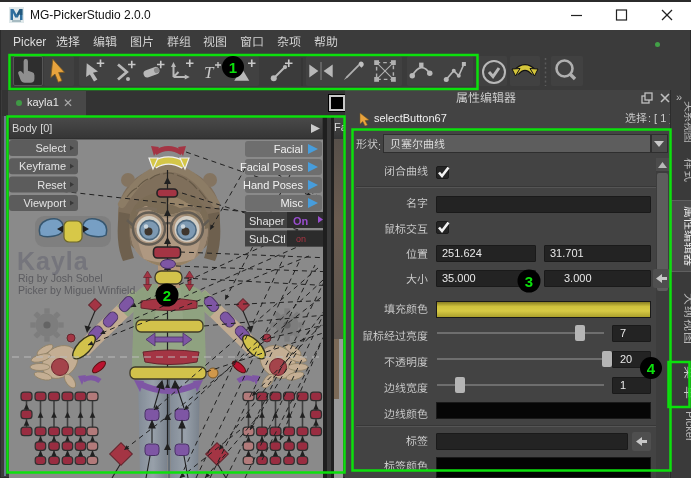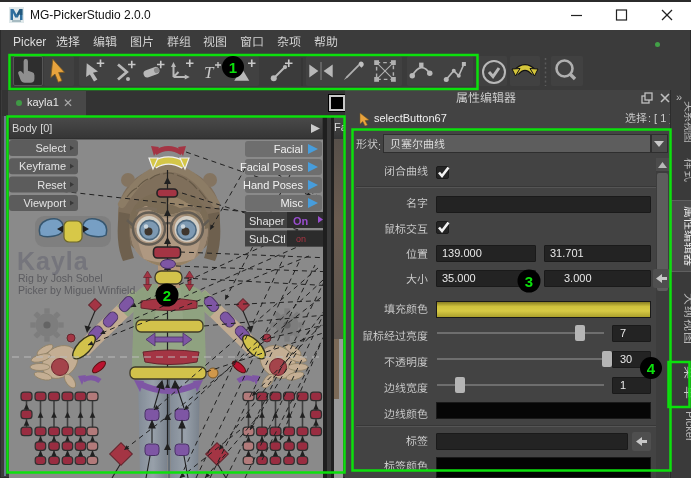--- a/index.html
+++ b/index.html
@@ -630,21 +630,21 @@
     <path d="M8.2 -4.5C8.2 -1 8.5 0.8 9.7 0.8C10.2 0.8 10.5 0.5 10.6 -0.6C10.4 -0.6 10.2 -0.8 10 -0.9C10 -0.2 9.9 0 9.7 0C9.2 0 8.9 -1.3 9 -4.5ZM2.9 -3.6C3.4 -3.4 3.9 -3 4.2 -2.7L4.6 -3.2C4.4 -3.5 3.8 -3.8 3.4 -4.1ZM2.8 -1.9C3.3 -1.7 3.8 -1.3 4.1 -1L4.6 -1.6C4.3 -1.8 3.7 -2.1 3.3 -2.4ZM6.1 -3.6C6.6 -3.3 7.2 -2.9 7.5 -2.7L7.9 -3.2C7.6 -3.5 7 -3.8 6.6 -4.1ZM6.1 -1.9C6.5 -1.6 7.1 -1.2 7.5 -0.9L7.9 -1.5C7.6 -1.7 7 -2.1 6.5 -2.4ZM6.1 -7.1V-6.4H8.7V-5.5H2.4V-6.5H4.9V-7.1H2.4V-8.1C3.3 -8.2 4.3 -8.3 5 -8.6L4.6 -9.2C3.8 -9 2.6 -8.7 1.6 -8.6V-4.8H9.5V-8.7H6V-8H8.7V-7.1ZM1.6 0.8C1.8 0.6 2.1 0.5 4.4 0.1C4.4 -0.1 4.4 -0.4 4.4 -0.6L2.5 -0.3V-4.4H1.7V-0.6C1.7 -0.2 1.5 -0 1.3 0.1C1.4 0.2 1.6 0.6 1.6 0.8ZM4.9 0.7C5.1 0.6 5.5 0.5 7.9 -0C7.9 -0.2 7.9 -0.5 7.9 -0.7L5.7 -0.3V-4.4H5V-0.6C5 -0.2 4.8 -0 4.6 0.1C4.7 0.2 4.9 0.5 4.9 0.7Z M16.1 -8.4V-7.6H20.9V-8.4ZM19.6 -3.6C20.1 -2.5 20.6 -1 20.8 -0.2L21.5 -0.5C21.3 -1.3 20.8 -2.7 20.3 -3.8ZM16.4 -3.8C16.1 -2.6 15.6 -1.4 15 -0.6C15.2 -0.5 15.5 -0.3 15.7 -0.2C16.3 -1 16.8 -2.3 17.2 -3.6ZM15.6 -5.8V-5H18V-0.2C18 -0.1 18 -0 17.8 0C17.6 0 17.1 0 16.6 -0C16.7 0.2 16.8 0.6 16.8 0.8C17.6 0.8 18.1 0.8 18.4 0.7C18.7 0.5 18.8 0.3 18.8 -0.2V-5H21.5V-5.8ZM13.2 -9.2V-6.9H11.5V-6.1H13C12.7 -4.8 12 -3.2 11.3 -2.4C11.4 -2.2 11.6 -1.8 11.7 -1.6C12.3 -2.3 12.8 -3.5 13.2 -4.6V0.9H14V-4.9C14.4 -4.3 14.9 -3.7 15 -3.3L15.5 -4C15.3 -4.3 14.4 -5.5 14 -5.8V-6.1H15.5V-6.9H14V-9.2Z M25.5 -6.6C24.8 -5.7 23.7 -4.9 22.8 -4.3C23 -4.2 23.3 -3.9 23.4 -3.7C24.4 -4.3 25.5 -5.3 26.3 -6.3ZM28.8 -6.1C29.8 -5.4 31 -4.4 31.6 -3.7L32.3 -4.2C31.7 -4.9 30.4 -5.9 29.4 -6.6ZM25.9 -4.6 25.1 -4.4C25.6 -3.3 26.2 -2.4 26.9 -1.7C25.8 -0.8 24.3 -0.2 22.5 0.2C22.7 0.3 22.9 0.7 23 0.9C24.8 0.5 26.3 -0.2 27.5 -1.1C28.7 -0.2 30.2 0.5 32 0.8C32.1 0.6 32.4 0.2 32.5 0.1C30.8 -0.2 29.3 -0.8 28.1 -1.7C28.9 -2.4 29.5 -3.3 30 -4.5L29.2 -4.7C28.8 -3.7 28.2 -2.9 27.5 -2.2C26.8 -2.9 26.3 -3.7 25.9 -4.6ZM26.6 -9.1C26.9 -8.7 27.2 -8.1 27.3 -7.7H22.7V-6.9H32.2V-7.7H27.7L28.2 -7.9C28 -8.3 27.7 -8.9 27.4 -9.3Z M33.6 -0.3V0.5H43.5V-0.3H40.8C41.1 -2.1 41.4 -4.5 41.5 -6L40.9 -6.1L40.7 -6H36.9L37.2 -7.8H43.1V-8.6H33.9V-7.8H36.3C36 -6 35.5 -3.5 35.2 -2.1H40.2L39.9 -0.3ZM36.7 -5.3H40.6C40.5 -4.6 40.4 -3.7 40.3 -2.9H36.2C36.4 -3.6 36.6 -4.4 36.7 -5.3Z" transform="translate(0,13)" fill="#cccccc"></path>
   </svg>
 <div class="abs" style="left:436px;top:221px;width:13px;height:13px;background:#242424;border:1px solid #1a1a1a;border-radius:2px"></div>
 <svg class="abs" style="left:436px;top:219px;overflow:visible" width="16" height="16">
     <path d="M3 8.5 L6 12 L12.5 3.5" stroke="#f2f2f2" stroke-width="2.6" fill="none"></path>
   </svg>
 <svg style="position:absolute;left:406.0px;top:245px;overflow:visible" width="24" height="16">
     <path d="M4.1 -7.2V-6.4H10.1V-7.2ZM4.8 -5.6C5.1 -4.1 5.4 -2 5.5 -0.9L6.3 -1.1C6.2 -2.2 5.9 -4.2 5.5 -5.8ZM6.3 -9.1C6.5 -8.6 6.7 -7.8 6.8 -7.4L7.6 -7.6C7.5 -8.1 7.3 -8.8 7.1 -9.3ZM3.6 -0.4V0.4H10.5V-0.4H8.2C8.6 -1.8 9.1 -4 9.4 -5.7L8.5 -5.9C8.3 -4.2 7.9 -1.9 7.5 -0.4ZM3.1 -9.2C2.5 -7.5 1.5 -5.9 0.4 -4.8C0.6 -4.6 0.8 -4.2 0.9 -4C1.3 -4.4 1.6 -4.8 2 -5.3V0.9H2.8V-6.6C3.2 -7.4 3.6 -8.2 3.9 -9Z M18.2 -8.2H20V-7.2H18.2ZM15.6 -8.2H17.4V-7.2H15.6ZM13.1 -8.2H14.8V-7.2H13.1ZM13.1 -4.7V-0.1H11.6V0.5H21.4V-0.1H19.9V-4.7H16.4L16.6 -5.3H21.1V-6H16.7L16.8 -6.6H20.8V-8.8H12.3V-6.6H16L15.9 -6H11.7V-5.3H15.8L15.7 -4.7ZM13.9 -0.1V-0.7H19.1V-0.1ZM13.9 -3H19.1V-2.4H13.9ZM13.9 -3.5V-4.1H19.1V-3.5ZM13.9 -1.9H19.1V-1.2H13.9Z" transform="translate(0,13)" fill="#cccccc"></path>
   </svg>
 <div class="abs" style="left:436px;top:245px;width:100px;height:17px;background:#232323;border:1px solid #1a1a1a;border-radius:1px"></div>
-<div class="abs" style="left:442px;top:247px;font-size:11px;color:#e8e8e8">139.000</div>
+<div class="abs" style="left:442px;top:247px;font-size:11px;color:#e8e8e8">251.624</div>
 <div class="abs" style="left:544px;top:245px;width:107px;height:17px;background:#232323;border:1px solid #1a1a1a;border-radius:1px"></div>
 <div class="abs" style="left:550px;top:247px;font-size:11px;color:#e8e8e8">31.701</div>
 <svg style="position:absolute;left:406.0px;top:270px;overflow:visible" width="24" height="16">
     <path d="M5.1 -9.2C5.1 -8.4 5.1 -7.2 4.9 -6.1H0.7V-5.2H4.8C4.3 -3.1 3.2 -1 0.5 0.2C0.7 0.4 1 0.6 1.1 0.9C3.8 -0.4 5 -2.5 5.5 -4.6C6.4 -2.1 7.8 -0.2 9.9 0.9C10.1 0.6 10.3 0.3 10.5 0.1C8.4 -0.8 7 -2.8 6.2 -5.2H10.4V-6.1H5.8C5.9 -7.2 6 -8.3 6 -9.2Z M16.1 -9.1V-0.3C16.1 -0 16 0 15.8 0C15.6 0 14.8 0.1 14 0C14.1 0.3 14.3 0.6 14.3 0.9C15.3 0.9 16 0.9 16.4 0.7C16.8 0.6 17 0.3 17 -0.3V-9.1ZM18.8 -6.3C19.7 -4.7 20.6 -2.6 20.8 -1.3L21.7 -1.7C21.4 -3 20.5 -5 19.5 -6.6ZM13.2 -6.5C12.9 -5 12.3 -3.1 11.4 -2C11.6 -1.9 11.9 -1.7 12.1 -1.5C13.1 -2.7 13.8 -4.7 14.1 -6.3Z" transform="translate(0,13)" fill="#cccccc"></path>
   </svg>
 <div class="abs" style="left:436px;top:270px;width:100px;height:17px;background:#232323;border:1px solid #1a1a1a;border-radius:1px"></div>
 <div class="abs" style="left:442px;top:272px;font-size:11px;color:#e8e8e8">35.000</div>
 <div class="abs" style="left:544px;top:270px;width:107px;height:17px;background:#232323;border:1px solid #1a1a1a;border-radius:1px"></div>
 <div class="abs" style="left:564px;top:272px;font-size:11px;color:#e8e8e8">3.000</div>
 <div class="abs" style="left:653px;top:269px;width:17px;height:19px;background:#4f4f4f;border-radius:2px"></div>
@@ -661,21 +661,21 @@
 <div class="abs" style="left:437px;top:332px;width:167px;height:2px;background:#6e6e6e"></div>
 <div class="abs" style="left:575px;top:325px;width:10px;height:16px;background:#b5b5b5;border-radius:2px"></div>
 <div class="abs" style="left:612px;top:325px;width:39px;height:17px;background:#232323;border:1px solid #1a1a1a;border-radius:1px"></div>
 <div class="abs" style="left:620px;top:327px;font-size:11px;color:#e8e8e8">7</div>
 <svg style="position:absolute;left:384.0px;top:353px;overflow:visible" width="46" height="16">
     <path d="M6.1 -5.3C7.5 -4.4 9.1 -3.1 9.9 -2.2L10.6 -2.9C9.7 -3.7 8.1 -4.9 6.8 -5.8ZM0.8 -8.5V-7.6H5.7C4.6 -5.7 2.7 -3.9 0.5 -2.8C0.7 -2.6 0.9 -2.3 1 -2.1C2.6 -2.9 3.9 -4 5 -5.3V0.9H5.9V-6.4C6.2 -6.8 6.5 -7.2 6.7 -7.6H10.2V-8.5Z M11.7 -8.4C12.3 -7.9 13.1 -7.1 13.4 -6.6L14.1 -7.1C13.7 -7.6 12.9 -8.4 12.3 -8.9ZM20.4 -9.1C19.1 -8.8 16.7 -8.6 14.7 -8.5C14.8 -8.3 14.9 -8.1 14.9 -7.9C15.7 -7.9 16.6 -8 17.5 -8.1V-7.2H14.4V-6.6H17C16.3 -5.8 15.1 -5.1 14.1 -4.7C14.3 -4.6 14.5 -4.3 14.6 -4.1C15.6 -4.5 16.8 -5.3 17.5 -6.2V-4.7H18.3V-6.2C19.1 -5.4 20.1 -4.6 21.2 -4.2C21.3 -4.4 21.5 -4.7 21.7 -4.8C20.6 -5.1 19.5 -5.8 18.8 -6.6H21.5V-7.2H18.3V-8.1C19.3 -8.2 20.2 -8.3 20.9 -8.5ZM15.3 -4.4V-3.8H16.6C16.4 -2.6 15.9 -1.7 14.4 -1.3C14.6 -1.1 14.8 -0.8 14.8 -0.7C16.6 -1.2 17.1 -2.3 17.4 -3.8H18.7C18.6 -3.4 18.5 -3.1 18.4 -2.8H20.3C20.2 -2 20.1 -1.6 19.9 -1.5C19.9 -1.4 19.8 -1.4 19.6 -1.4C19.4 -1.4 18.9 -1.4 18.3 -1.5C18.5 -1.3 18.5 -1 18.5 -0.8C19.1 -0.8 19.6 -0.8 19.9 -0.8C20.2 -0.8 20.4 -0.9 20.6 -1C20.8 -1.3 20.9 -1.8 21.1 -3.1C21.1 -3.2 21.1 -3.4 21.1 -3.4H19.3L19.5 -4.4ZM13.8 -5H11.6V-4.2H13V-0.9C12.5 -0.7 12 -0.3 11.5 0.2L12 0.9C12.7 0.2 13.3 -0.4 13.7 -0.4C13.9 -0.4 14.3 -0.1 14.7 0.2C15.4 0.6 16.3 0.7 17.6 0.7C18.7 0.7 20.5 0.7 21.4 0.6C21.4 0.4 21.5 -0 21.6 -0.2C20.5 -0.1 18.9 -0 17.6 -0C16.4 -0 15.5 -0.1 14.8 -0.5C14.3 -0.8 14.1 -1.1 13.8 -1.1Z M25.7 -5V-2.8H23.7V-5ZM25.7 -5.7H23.7V-7.8H25.7ZM22.9 -8.6V-1H23.7V-2H26.5V-8.6ZM31.4 -8V-6.1H28.3V-8ZM27.5 -8.8V-4.9C27.5 -3.1 27.3 -1 25.5 0.4C25.6 0.5 25.9 0.8 26.1 1C27.3 -0 27.9 -1.3 28.1 -2.7H31.4V-0.2C31.4 -0 31.3 0.1 31.1 0.1C30.9 0.1 30.2 0.1 29.5 0C29.6 0.3 29.8 0.6 29.8 0.9C30.8 0.9 31.4 0.8 31.7 0.7C32.1 0.6 32.2 0.3 32.2 -0.2V-8.8ZM31.4 -5.3V-3.4H28.2C28.3 -3.9 28.3 -4.4 28.3 -4.8V-5.3Z M37.2 -7.1V-6.1H35.5V-5.4H37.2V-3.6H41.5V-5.4H43.3V-6.1H41.5V-7.1H40.7V-6.1H38V-7.1ZM40.7 -5.4V-4.3H38V-5.4ZM41.3 -2.2C40.8 -1.7 40.2 -1.2 39.4 -0.9C38.6 -1.2 38 -1.7 37.5 -2.2ZM35.6 -2.9V-2.2H37.1L36.7 -2.1C37.1 -1.5 37.7 -0.9 38.5 -0.5C37.4 -0.2 36.3 0 35.1 0.1C35.2 0.3 35.4 0.6 35.4 0.8C36.8 0.7 38.2 0.4 39.3 -0.1C40.4 0.4 41.7 0.7 43.1 0.9C43.2 0.7 43.4 0.3 43.6 0.2C42.4 0.1 41.2 -0.2 40.3 -0.5C41.2 -1 42 -1.7 42.5 -2.7L42 -2.9L41.9 -2.9ZM38.2 -9.1C38.4 -8.8 38.5 -8.5 38.6 -8.2H34.4V-5.1C34.4 -3.5 34.3 -1.2 33.4 0.5C33.6 0.6 34 0.7 34.1 0.9C35.1 -0.9 35.2 -3.4 35.2 -5.2V-7.4H43.4V-8.2H39.6C39.4 -8.5 39.2 -8.9 39 -9.3Z" transform="translate(0,13)" fill="#cccccc"></path>
   </svg>
 <div class="abs" style="left:437px;top:358px;width:167px;height:2px;background:#6e6e6e"></div>
 <div class="abs" style="left:602px;top:351px;width:10px;height:16px;background:#b5b5b5;border-radius:2px"></div>
 <div class="abs" style="left:612px;top:351px;width:39px;height:17px;background:#232323;border:1px solid #1a1a1a;border-radius:1px"></div>
-<div class="abs" style="left:620px;top:353px;font-size:11px;color:#e8e8e8">30</div>
+<div class="abs" style="left:620px;top:353px;font-size:11px;color:#e8e8e8">20</div>
 <svg style="position:absolute;left:384.0px;top:379px;overflow:visible" width="46" height="16">
     <path d="M0.9 -8.6C1.5 -8.1 2.2 -7.2 2.6 -6.7L3.3 -7.3C2.9 -7.8 2.1 -8.5 1.5 -9.1ZM6.1 -9.1C6.1 -8.5 6.1 -7.9 6 -7.3H3.8V-6.5H6C5.8 -4.4 5.2 -2.6 3.4 -1.5C3.7 -1.4 3.9 -1.1 4 -0.9C6 -2.2 6.6 -4.1 6.8 -6.5H9.3C9.1 -3.4 9 -2.2 8.7 -1.9C8.6 -1.8 8.5 -1.7 8.3 -1.7C8 -1.7 7.4 -1.7 6.7 -1.8C6.9 -1.6 7 -1.2 7 -1C7.6 -0.9 8.3 -0.9 8.6 -0.9C9 -1 9.2 -1.1 9.4 -1.4C9.8 -1.8 10 -3.1 10.1 -6.9C10.1 -7 10.1 -7.3 10.1 -7.3H6.9C6.9 -7.9 6.9 -8.5 7 -9.1ZM2.7 -5.5H0.5V-4.7H1.9V-1.3C1.4 -1.1 0.9 -0.6 0.3 0.1L0.9 0.9C1.4 0.1 1.9 -0.6 2.3 -0.6C2.5 -0.6 2.9 -0.2 3.4 0.1C4.2 0.6 5.1 0.8 6.5 0.8C7.6 0.8 9.7 0.7 10.4 0.6C10.5 0.4 10.6 -0.1 10.7 -0.3C9.6 -0.2 7.9 -0.1 6.6 -0.1C5.3 -0.1 4.3 -0.1 3.6 -0.6C3.2 -0.9 2.9 -1.1 2.7 -1.2Z M11.6 -0.6 11.8 0.2C12.8 -0.1 14.1 -0.5 15.4 -0.9L15.3 -1.6C13.9 -1.2 12.5 -0.8 11.6 -0.6ZM18.7 -8.6C19.3 -8.3 20 -7.9 20.3 -7.6L20.8 -8.1C20.5 -8.4 19.8 -8.8 19.2 -9ZM11.8 -4.7C11.9 -4.7 12.2 -4.8 13.6 -5C13.1 -4.3 12.6 -3.7 12.4 -3.5C12.1 -3.1 11.8 -2.8 11.6 -2.8C11.7 -2.6 11.8 -2.2 11.9 -2C12.1 -2.1 12.5 -2.2 15.2 -2.8C15.2 -3 15.2 -3.3 15.2 -3.5L13 -3.1C13.9 -4.1 14.7 -5.3 15.4 -6.5L14.7 -6.9C14.5 -6.5 14.3 -6.1 14 -5.7L12.6 -5.6C13.3 -6.5 13.9 -7.7 14.4 -8.8L13.6 -9.2C13.2 -7.9 12.4 -6.5 12.1 -6.1C11.9 -5.7 11.7 -5.5 11.5 -5.4C11.6 -5.2 11.7 -4.8 11.8 -4.7ZM20.8 -3.8C20.3 -3.1 19.7 -2.5 19 -2C18.8 -2.5 18.7 -3.2 18.6 -4L21.4 -4.6L21.2 -5.3L18.5 -4.8C18.4 -5.2 18.4 -5.7 18.3 -6.2L21.1 -6.6L20.9 -7.4L18.3 -7C18.2 -7.7 18.2 -8.5 18.2 -9.3H17.4C17.4 -8.4 17.5 -7.6 17.5 -6.9L15.8 -6.6L15.9 -5.9L17.5 -6.1C17.6 -5.6 17.6 -5.1 17.7 -4.6L15.5 -4.2L15.7 -3.5L17.8 -3.9C17.9 -3 18.1 -2.1 18.3 -1.5C17.4 -0.8 16.3 -0.3 15.2 0C15.4 0.2 15.6 0.5 15.7 0.7C16.7 0.3 17.7 -0.2 18.6 -0.7C19.1 0.3 19.6 0.8 20.4 0.8C21.2 0.8 21.4 0.5 21.6 -0.7C21.4 -0.8 21.1 -1 21 -1.2C20.9 -0.2 20.8 0 20.5 0C20 0 19.6 -0.4 19.3 -1.2C20.2 -1.9 20.9 -2.7 21.4 -3.5Z M27.8 -2.1V-0.3C27.8 0.5 28.1 0.7 29.2 0.7C29.4 0.7 31 0.7 31.2 0.7C32.2 0.7 32.5 0.4 32.6 -1.3C32.4 -1.4 32 -1.5 31.8 -1.6C31.8 -0.2 31.7 0 31.2 0C30.8 0 29.5 0 29.2 0C28.7 0 28.6 -0 28.6 -0.3V-2.1ZM26.9 -3.5V-2.6C26.9 -1.7 26.5 -0.5 22.5 0.4C22.7 0.5 22.9 0.8 23 1C27.2 0.1 27.7 -1.4 27.7 -2.6V-3.5ZM24.2 -4.6V-1.1H25V-3.9H29.9V-1.2H30.8V-4.6ZM26.8 -9.1C26.9 -8.8 27 -8.5 27.2 -8.3H22.8V-6.2H23.6V-7.5H31.4V-6.2H32.2V-8.3H28.2C28 -8.6 27.8 -9 27.6 -9.3ZM28.6 -7.1V-6.4H26.4V-7.2H25.6V-6.4H23.9V-5.8H25.6V-5H26.4V-5.8H28.6V-5H29.4V-5.8H31.1V-6.4H29.4V-7.1Z M37.2 -7.1V-6.1H35.5V-5.4H37.2V-3.6H41.5V-5.4H43.3V-6.1H41.5V-7.1H40.7V-6.1H38V-7.1ZM40.7 -5.4V-4.3H38V-5.4ZM41.3 -2.2C40.8 -1.7 40.2 -1.2 39.4 -0.9C38.6 -1.2 38 -1.7 37.5 -2.2ZM35.6 -2.9V-2.2H37.1L36.7 -2.1C37.1 -1.5 37.7 -0.9 38.5 -0.5C37.4 -0.2 36.3 0 35.1 0.1C35.2 0.3 35.4 0.6 35.4 0.8C36.8 0.7 38.2 0.4 39.3 -0.1C40.4 0.4 41.7 0.7 43.1 0.9C43.2 0.7 43.4 0.3 43.6 0.2C42.4 0.1 41.2 -0.2 40.3 -0.5C41.2 -1 42 -1.7 42.5 -2.7L42 -2.9L41.9 -2.9ZM38.2 -9.1C38.4 -8.8 38.5 -8.5 38.6 -8.2H34.4V-5.1C34.4 -3.5 34.3 -1.2 33.4 0.5C33.6 0.6 34 0.7 34.1 0.9C35.1 -0.9 35.2 -3.4 35.2 -5.2V-7.4H43.4V-8.2H39.6C39.4 -8.5 39.2 -8.9 39 -9.3Z" transform="translate(0,13)" fill="#cccccc"></path>
   </svg>
 <div class="abs" style="left:437px;top:384px;width:167px;height:2px;background:#6e6e6e"></div>
 <div class="abs" style="left:455px;top:377px;width:10px;height:16px;background:#b5b5b5;border-radius:2px"></div>
 <div class="abs" style="left:612px;top:377px;width:39px;height:17px;background:#232323;border:1px solid #1a1a1a;border-radius:1px"></div>
 <div class="abs" style="left:620px;top:379px;font-size:11px;color:#e8e8e8">1</div>
 <svg style="position:absolute;left:384.0px;top:405px;overflow:visible" width="46" height="16">
     <path d="M0.9 -8.6C1.5 -8.1 2.2 -7.2 2.6 -6.7L3.3 -7.3C2.9 -7.8 2.1 -8.5 1.5 -9.1ZM6.1 -9.1C6.1 -8.5 6.1 -7.9 6 -7.3H3.8V-6.5H6C5.8 -4.4 5.2 -2.6 3.4 -1.5C3.7 -1.4 3.9 -1.1 4 -0.9C6 -2.2 6.6 -4.1 6.8 -6.5H9.3C9.1 -3.4 9 -2.2 8.7 -1.9C8.6 -1.8 8.5 -1.7 8.3 -1.7C8 -1.7 7.4 -1.7 6.7 -1.8C6.9 -1.6 7 -1.2 7 -1C7.6 -0.9 8.3 -0.9 8.6 -0.9C9 -1 9.2 -1.1 9.4 -1.4C9.8 -1.8 10 -3.1 10.1 -6.9C10.1 -7 10.1 -7.3 10.1 -7.3H6.9C6.9 -7.9 6.9 -8.5 7 -9.1ZM2.7 -5.5H0.5V-4.7H1.9V-1.3C1.4 -1.1 0.9 -0.6 0.3 0.1L0.9 0.9C1.4 0.1 1.9 -0.6 2.3 -0.6C2.5 -0.6 2.9 -0.2 3.4 0.1C4.2 0.6 5.1 0.8 6.5 0.8C7.6 0.8 9.7 0.7 10.4 0.6C10.5 0.4 10.6 -0.1 10.7 -0.3C9.6 -0.2 7.9 -0.1 6.6 -0.1C5.3 -0.1 4.3 -0.1 3.6 -0.6C3.2 -0.9 2.9 -1.1 2.7 -1.2Z M11.6 -0.6 11.8 0.2C12.8 -0.1 14.1 -0.5 15.4 -0.9L15.3 -1.6C13.9 -1.2 12.5 -0.8 11.6 -0.6ZM18.7 -8.6C19.3 -8.3 20 -7.9 20.3 -7.6L20.8 -8.1C20.5 -8.4 19.8 -8.8 19.2 -9ZM11.8 -4.7C11.9 -4.7 12.2 -4.8 13.6 -5C13.1 -4.3 12.6 -3.7 12.4 -3.5C12.1 -3.1 11.8 -2.8 11.6 -2.8C11.7 -2.6 11.8 -2.2 11.9 -2C12.1 -2.1 12.5 -2.2 15.2 -2.8C15.2 -3 15.2 -3.3 15.2 -3.5L13 -3.1C13.9 -4.1 14.7 -5.3 15.4 -6.5L14.7 -6.9C14.5 -6.5 14.3 -6.1 14 -5.7L12.6 -5.6C13.3 -6.5 13.9 -7.7 14.4 -8.8L13.6 -9.2C13.2 -7.9 12.4 -6.5 12.1 -6.1C11.9 -5.7 11.7 -5.5 11.5 -5.4C11.6 -5.2 11.7 -4.8 11.8 -4.7ZM20.8 -3.8C20.3 -3.1 19.7 -2.5 19 -2C18.8 -2.5 18.7 -3.2 18.6 -4L21.4 -4.6L21.2 -5.3L18.5 -4.8C18.4 -5.2 18.4 -5.7 18.3 -6.2L21.1 -6.6L20.9 -7.4L18.3 -7C18.2 -7.7 18.2 -8.5 18.2 -9.3H17.4C17.4 -8.4 17.5 -7.6 17.5 -6.9L15.8 -6.6L15.9 -5.9L17.5 -6.1C17.6 -5.6 17.6 -5.1 17.7 -4.6L15.5 -4.2L15.7 -3.5L17.8 -3.9C17.9 -3 18.1 -2.1 18.3 -1.5C17.4 -0.8 16.3 -0.3 15.2 0C15.4 0.2 15.6 0.5 15.7 0.7C16.7 0.3 17.7 -0.2 18.6 -0.7C19.1 0.3 19.6 0.8 20.4 0.8C21.2 0.8 21.4 0.5 21.6 -0.7C21.4 -0.8 21.1 -1 21 -1.2C20.9 -0.2 20.8 0 20.5 0C20 0 19.6 -0.4 19.3 -1.2C20.2 -1.9 20.9 -2.7 21.4 -3.5Z M29.7 -5.6C29.7 -1.6 29.5 -0.4 26.8 0.3C26.9 0.5 27.1 0.7 27.1 0.9C30.1 0.1 30.3 -1.4 30.3 -5.6ZM26.4 -5C25.8 -4.5 24.7 -4 23.7 -3.7C23.9 -3.6 24.1 -3.3 24.3 -3.2C25.2 -3.5 26.4 -4.1 27.1 -4.8ZM26.7 -2C26.1 -1.1 24.8 -0.4 23.5 0C23.6 0.2 23.8 0.4 24 0.6C25.4 0.1 26.7 -0.7 27.5 -1.7ZM30.1 -0.8C30.9 -0.4 31.7 0.4 32.1 0.9L32.6 0.4C32.2 -0.1 31.3 -0.8 30.6 -1.3ZM27.9 -6.7V-1.5H28.6V-6.1H31.4V-1.5H32.1V-6.7H30C30.1 -7.1 30.3 -7.5 30.4 -7.9H32.4V-8.6H27.7V-7.9H29.7C29.6 -7.5 29.5 -7.1 29.3 -6.7ZM24.5 -9.1C24.7 -8.8 24.8 -8.4 24.9 -8.1H22.7V-7.4H27.5V-8.1H25.7C25.6 -8.5 25.4 -8.9 25.2 -9.3ZM26.6 -3.6C25.9 -2.9 24.7 -2.3 23.6 -1.9C23.7 -2.5 23.7 -3 23.7 -3.5V-5.2H27.4V-5.9H26.3C26.5 -6.3 26.8 -6.7 27 -7.2L26.3 -7.4C26.1 -6.9 25.8 -6.3 25.6 -5.9H24.1L24.7 -6.1C24.6 -6.4 24.4 -7 24.1 -7.4L23.5 -7.2C23.7 -6.8 24 -6.2 24 -5.9H23V-3.5C23 -2.4 22.9 -0.7 22.4 0.5C22.5 0.6 22.9 0.8 23 0.9C23.4 0.1 23.6 -0.9 23.6 -1.9C23.8 -1.7 24 -1.5 24.1 -1.3C25.3 -1.7 26.5 -2.5 27.2 -3.3Z M38.2 -5.4V-3.5H35.7V-5.4ZM39 -5.4H41.6V-3.5H39ZM39.6 -7.5C39.3 -7.1 38.8 -6.6 38.4 -6.2H35.5C35.9 -6.6 36.3 -7.1 36.7 -7.5ZM36.9 -9.3C36.1 -7.8 34.8 -6.5 33.4 -5.6C33.6 -5.4 33.8 -5 33.9 -4.9C34.2 -5.1 34.6 -5.3 34.9 -5.6V-0.9C34.9 0.4 35.4 0.7 37.2 0.7C37.6 0.7 41 0.7 41.4 0.7C43.1 0.7 43.4 0.2 43.6 -1.5C43.4 -1.6 43 -1.7 42.8 -1.8C42.7 -0.4 42.5 -0.1 41.4 -0.1C40.7 -0.1 37.7 -0.1 37.1 -0.1C35.9 -0.1 35.7 -0.2 35.7 -0.9V-2.7H41.6V-2.2H42.5V-6.2H39.4C40 -6.7 40.5 -7.4 40.8 -7.9L40.3 -8.3L40.1 -8.3H37.2C37.4 -8.5 37.5 -8.8 37.6 -9Z" transform="translate(0,13)" fill="#cccccc"></path>
   </svg>

